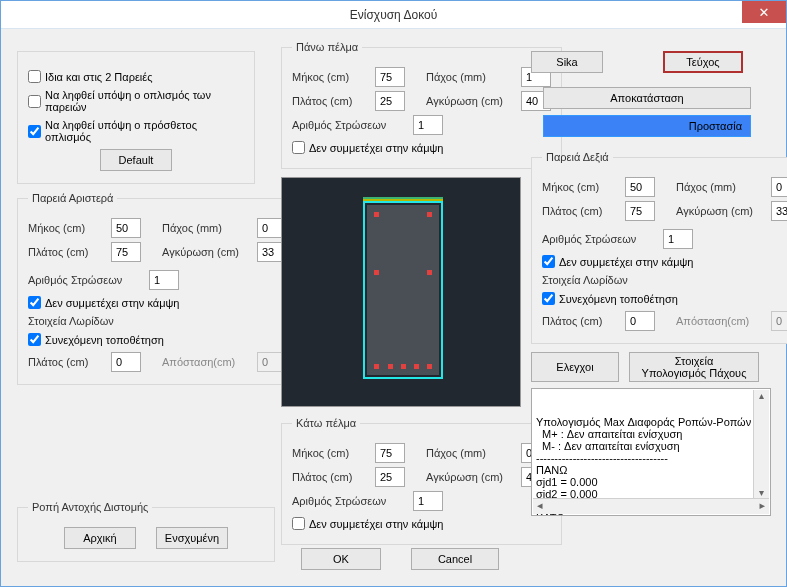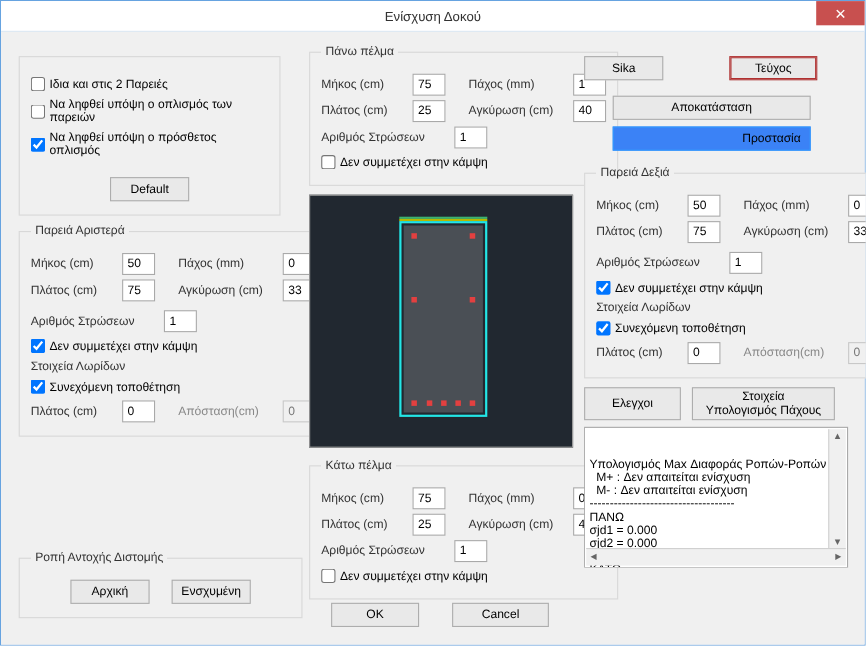--- a/index.html
+++ b/index.html
@@ -178,21 +178,21 @@
     background:#e34040;
   }
   .right-top-btns {
     display:flex; gap:60px; margin-bottom:14px;
   }
   .right-stack {
     display:flex; flex-direction:column; gap:6px; align-items:center;
     margin-bottom:14px;
     width: 232px;
   }
-  .right-stack button { width: 180px; }
+  .right-stack button { width: 208px; }
   .results {
     border:1px solid #a9a9a9;
     background:#fff;
     font-size:11px;
     padding:3px 4px;
     height:128px;
     overflow:auto;
     white-space:pre;
     position:relative;
   }
@@ -240,21 +240,21 @@
           <label>Ιδια και στις 2 Παρειές</label>
         </div>
         <div class="chk-row">
           <input type="checkbox" style="">
           <label>Να ληφθεί υπόψη ο οπλισμός των παρειών</label>
         </div>
         <div class="chk-row">
           <input type="checkbox" checked="" style="">
           <label>Να ληφθεί υπόψη ο πρόσθετος οπλισμός</label>
         </div>
-        <div style="text-align:center; margin-top:18px;">
+        <div style="text-align:center; margin-top:6px;">
           <button class="btn">Default</button>
         </div>
       </fieldset>
 
       <fieldset>
         <legend>Παρειά Αριστερά</legend>
         <div class="row">
           <span class="lbl w60">Μήκος (cm)</span>
           <input type="text" class="w30" value="50" style="">
           <span class="lbl w70">Πάχος (mm)</span>

